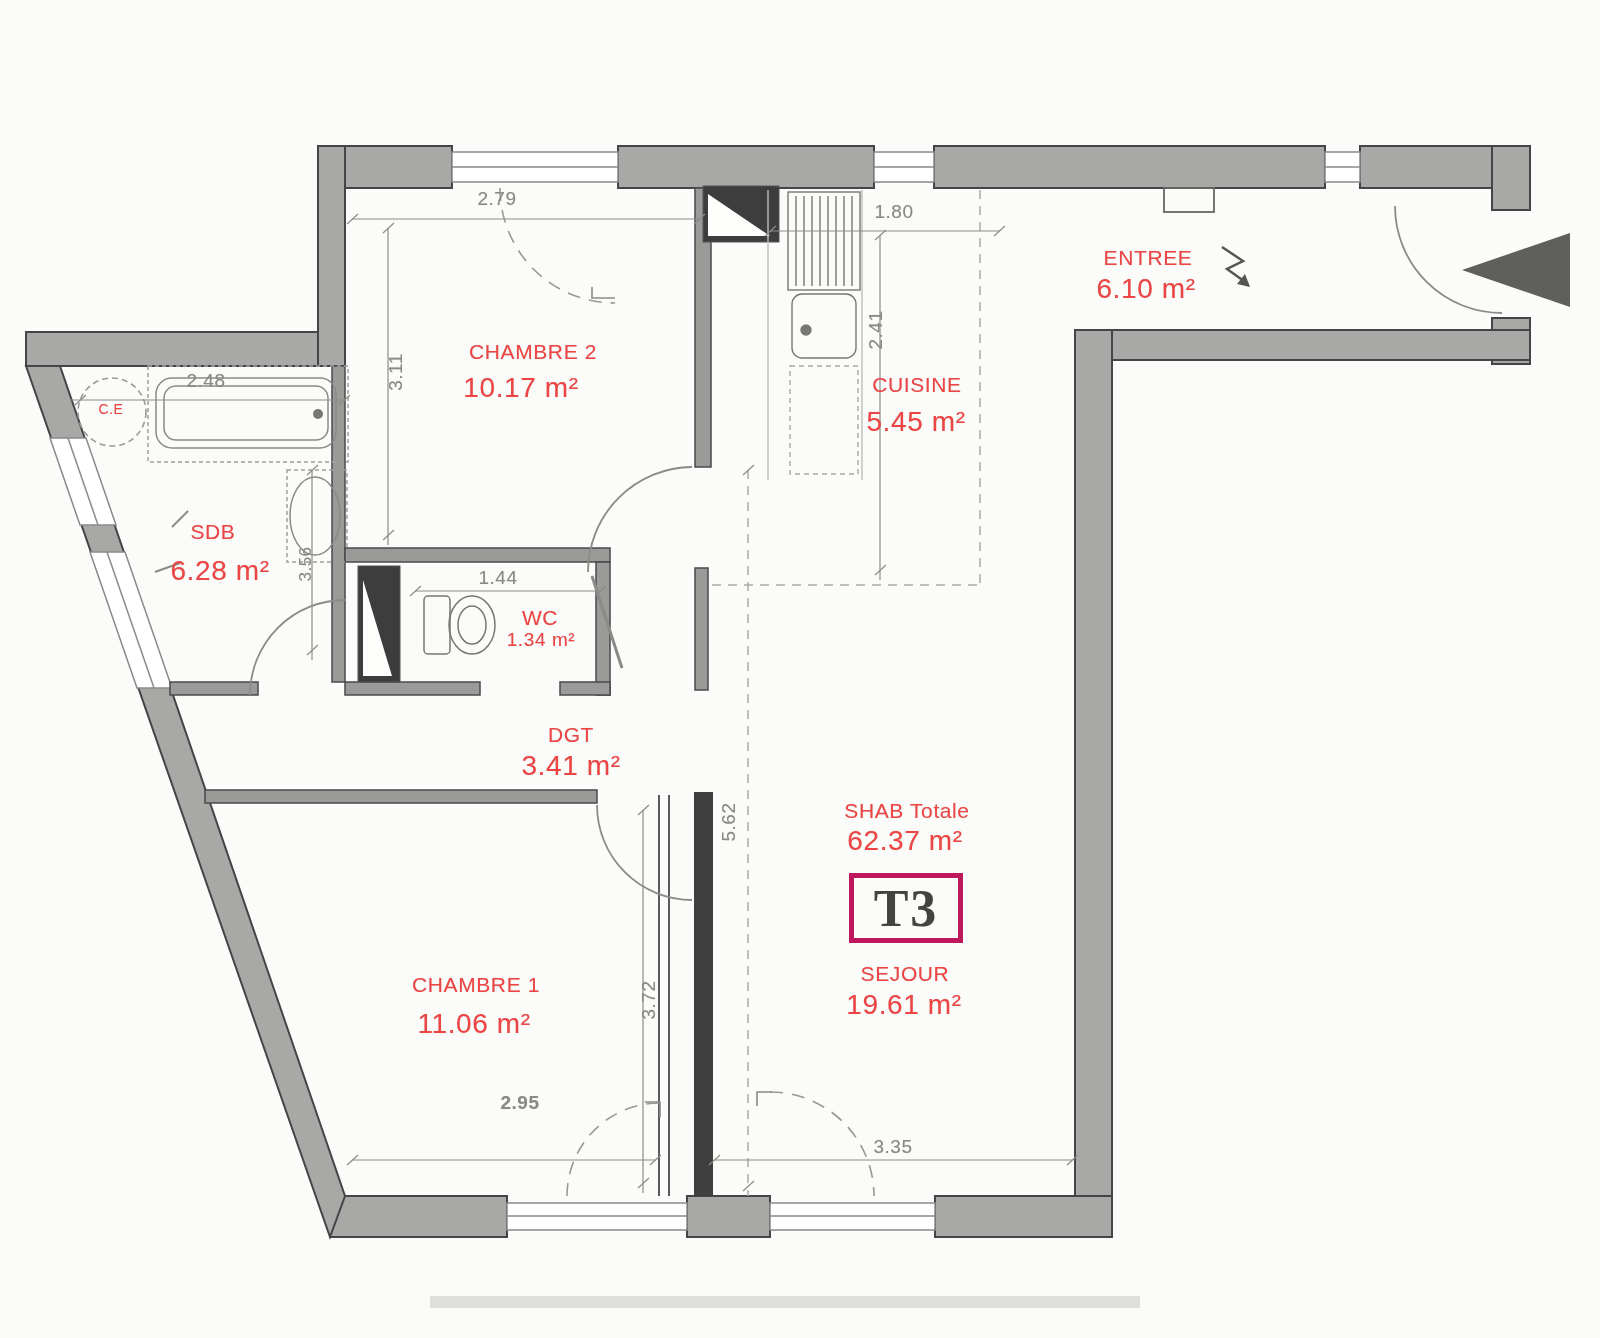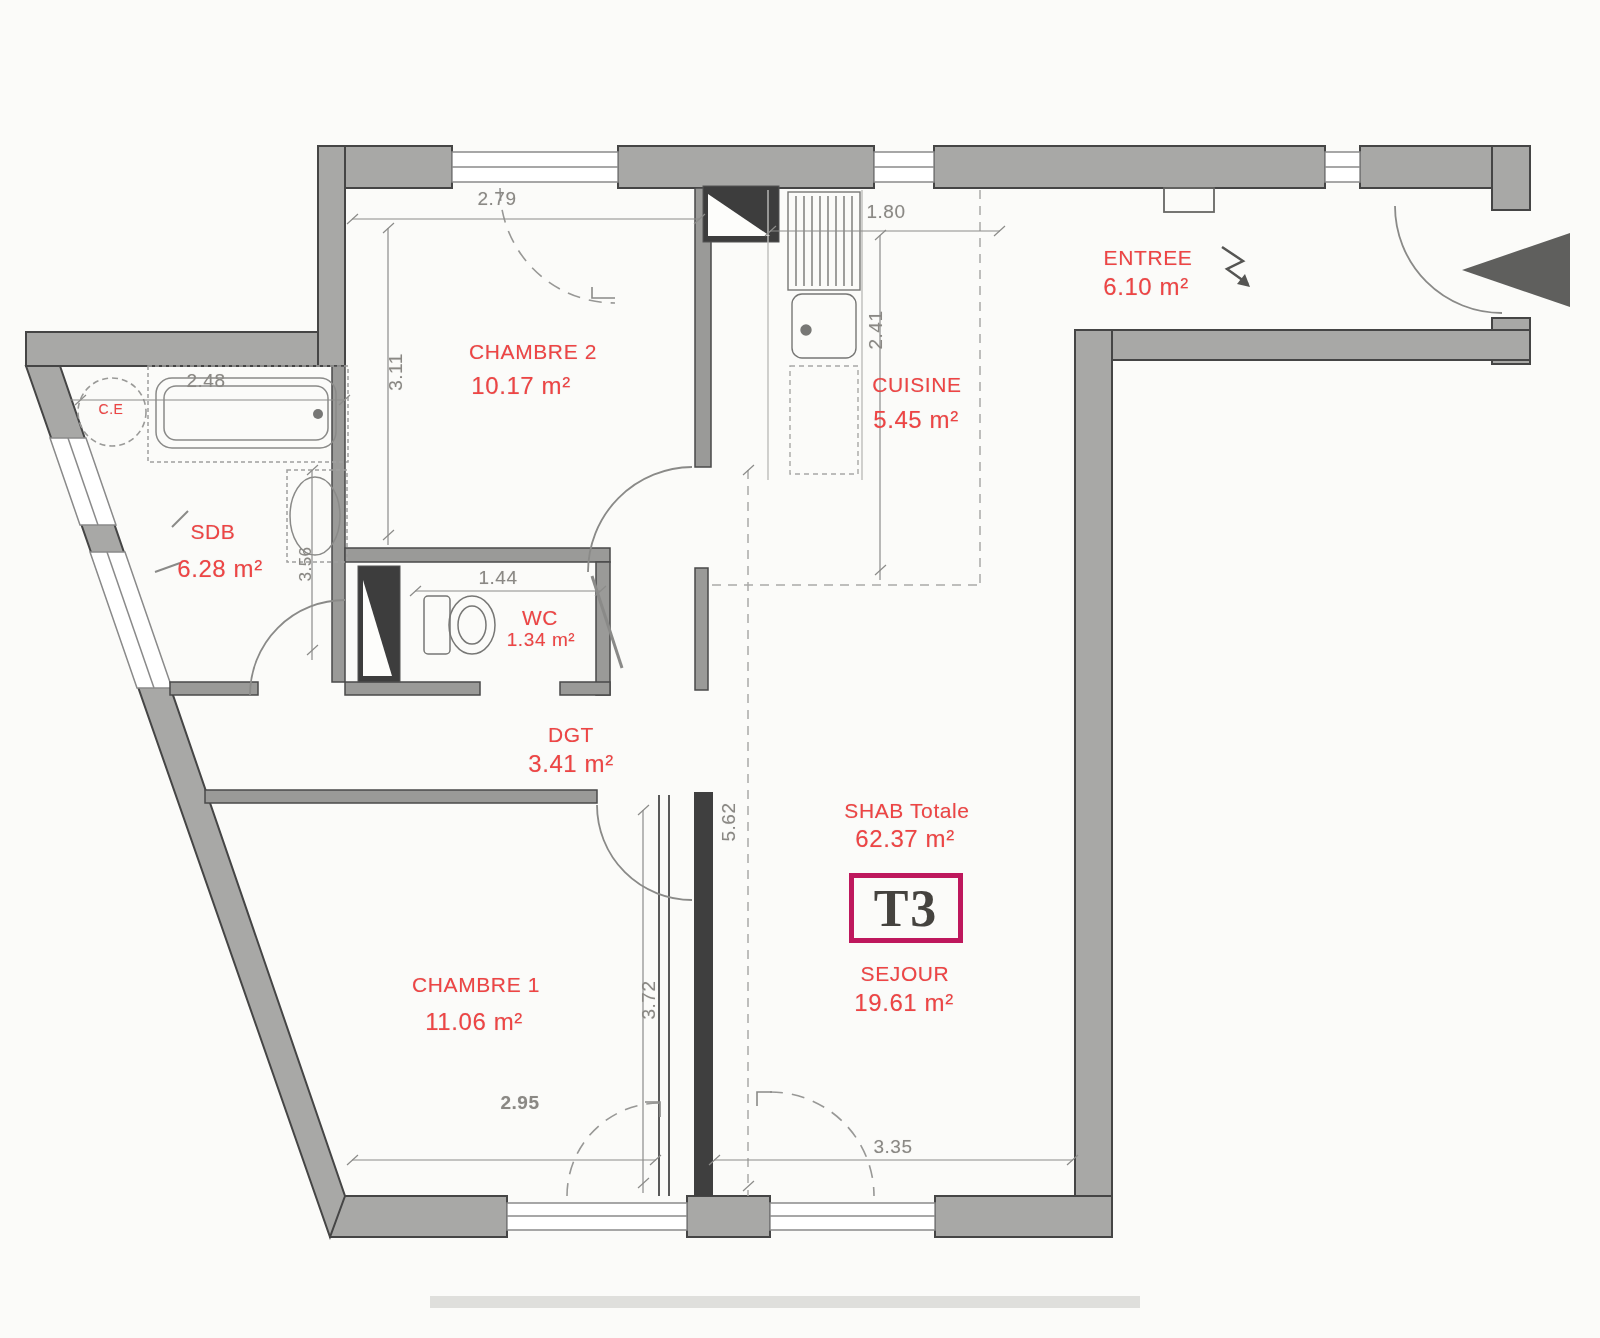--- a/index.html
+++ b/index.html
@@ -1,21 +1,21 @@
 <!DOCTYPE html>
 <html><head>
 <meta charset="utf-8">
 <style>
   html,body{margin:0;padding:0;background:#ffffff;}
   #stage{position:relative;width:1600px;height:1338px;background:#fbfbf9;overflow:hidden;
          font-family:"Liberation Sans", sans-serif;}
   svg{position:absolute;left:0;top:0;}
   .lbl{position:absolute;font-size:21px;color:#ef4444;letter-spacing:.6px;text-align:center;
        white-space:nowrap;text-shadow:0 0 1px rgba(120,118,114,.35);}
-  .area{font-size:24px;}
+  .area{font-size:28px;}
   .dim{position:absolute;font-size:19px;color:#8a8884;letter-spacing:.5px;text-align:center;
        white-space:nowrap;text-shadow:0 0 1px rgba(130,128,124,.3);}
   .vert{transform:rotate(-90deg);}
   .badge-b{position:absolute;left:1245px;top:217px;width:150px;height:82px;border:3px solid #514f4b;
        border-radius:50%;box-sizing:border-box;text-align:center;}
   .badge-b span{font-family:"Liberation Serif", serif;font-weight:bold;font-size:38px;color:#3f3d39;
        line-height:74px;letter-spacing:2px;}
   .badge-t{position:absolute;left:849px;top:873px;width:114px;height:70px;border:5px solid #be185d;
        box-sizing:border-box;text-align:center;}
   .badge-t span{font-family:"Liberation Serif", serif;font-weight:bold;font-size:52px;color:#45433f;
@@ -201,21 +201,21 @@
   <div class="lbl area" style="left:804px;top:989px;width:200px;">19.61 m²</div>
 
   <div class="lbl" style="left:376px;top:973px;width:200px;">CHAMBRE 1</div>
   <div class="lbl area" style="left:374px;top:1008px;width:200px;">11.06 m²</div>
 
   <div class="lbl" style="left:61px;top:401px;width:100px;font-size:14px;">C.E</div>
 
   <div class="badge-t"><span>T3</span></div>
 
   <div class="dim" style="left:447px;top:188px;width:100px;">2.79</div>
-  <div class="dim" style="left:836px;top:201px;width:100px;">1.80</div>
+  <div class="dim" style="left:836px;top:201px;width:100px;padding-left:8px;">1.80</div>
   <div class="dim vert" style="left:826px;top:319px;width:100px;">2.41</div>
   <div class="dim vert" style="left:346px;top:361px;width:100px;">3.11</div>
   <div class="dim" style="left:156px;top:370px;width:100px;">2.48</div>
   <div class="dim vert" style="left:256px;top:554px;width:100px;font-size:17px;">3.56</div>
   <div class="dim" style="left:448px;top:567px;width:100px;">1.44</div>
   <div class="dim vert" style="left:679px;top:811px;width:100px;">5.62</div>
   <div class="dim vert" style="left:599px;top:989px;width:100px;">3.72</div>
   <div class="dim" style="left:470px;top:1092px;width:100px;font-weight:bold;">2.95</div>
   <div class="dim" style="left:843px;top:1136px;width:100px;">3.35</div>
 

